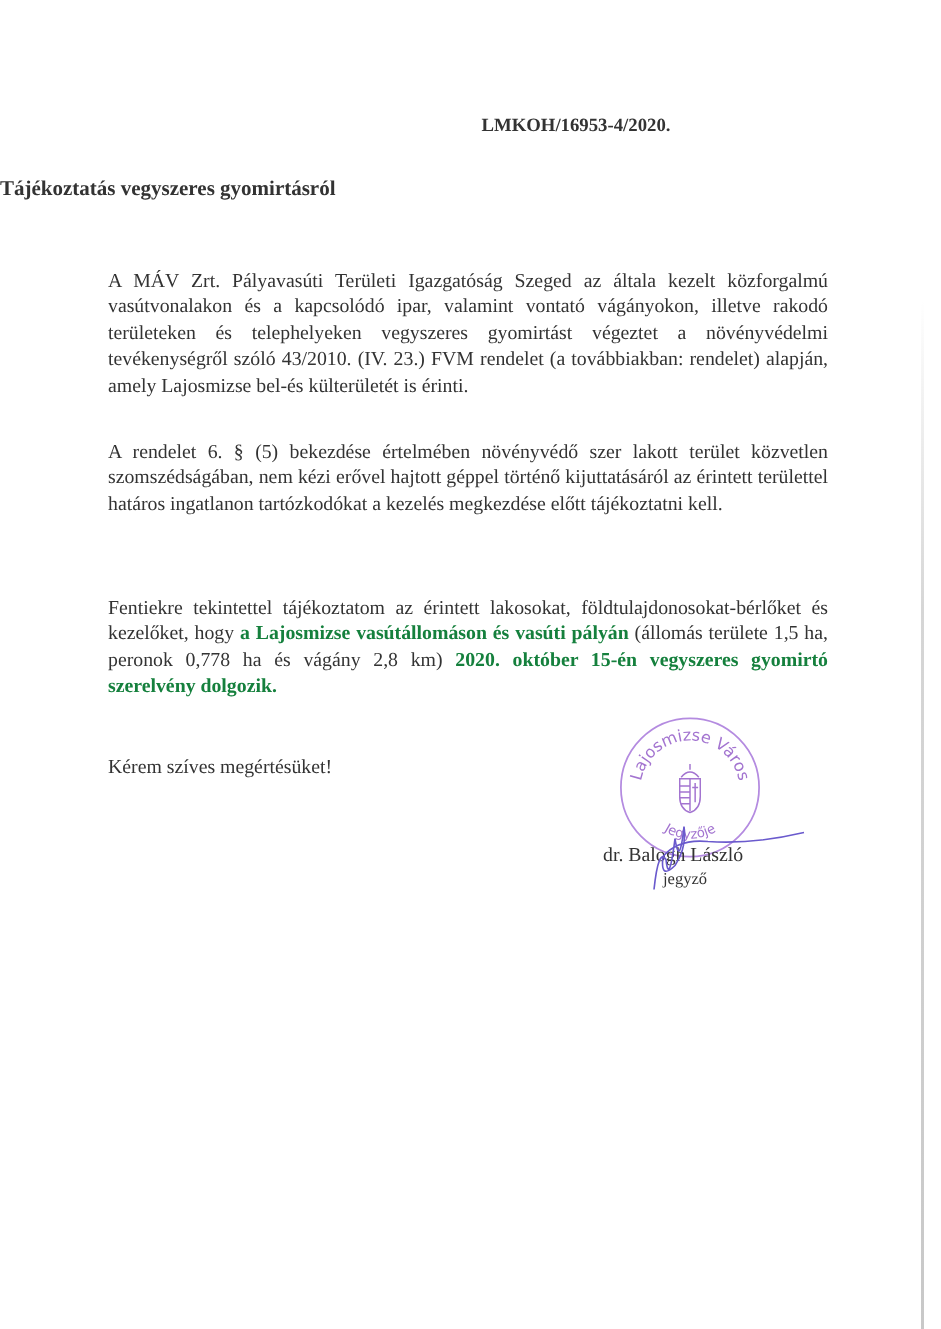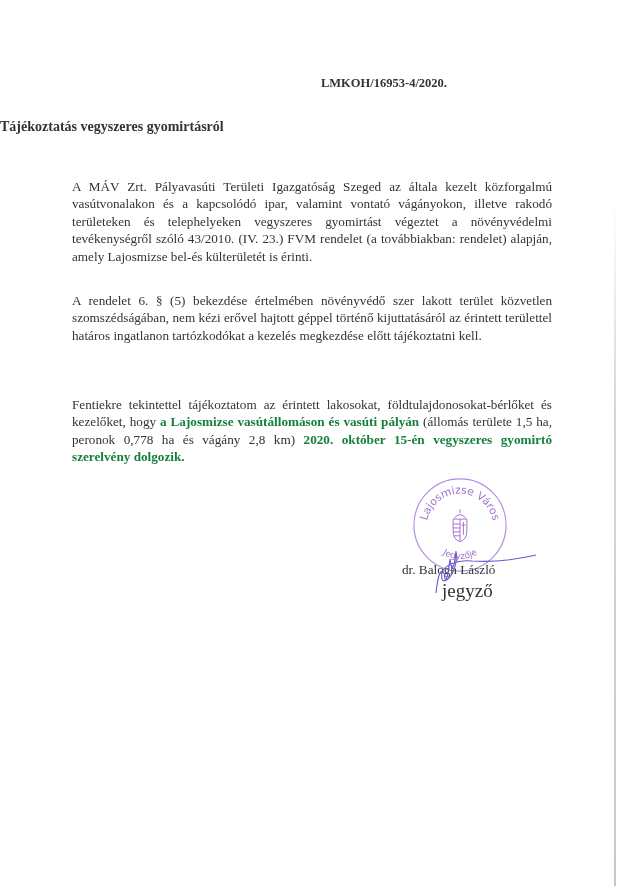--- a/index.html
+++ b/index.html
@@ -11,36 +11,37 @@
            font-weight: bold; font-size: 14px; color: #333; }
   .para { position: absolute; left: 72px; width: 480px; font-size: 13.2px; line-height: 17.4px;
           text-align: justify; color: #333; }
   .para b { color: #15803d; }
   .p1 { top: 178px; }
   .p2 { top: 292px; }
   .p3 { top: 396px; }
   .closing { position: absolute; left: 72px; top: 503px; font-size: 13.2px; color: #333; }
   .stamp { position: absolute; left: 411px; top: 476px; width: 98px; height: 98px; }
   .sig-name { position: absolute; left: 402px; top: 562px; font-size: 13.2px; color: #333; }
-  .sig-title { position: absolute; left: 442px; top: 580px; font-size: 19px; color: #333; }
+  .sig-title { position: absolute; left: 442px; top: 580px; font-size: 11px; color: #333; }
   .signature { position: absolute; left: 420px; top: 545px; width: 120px; height: 60px; }
   .edge-line { position: absolute; left: 614px; top: 200px; width: 2px; height: 686px;
                background: linear-gradient(#ffffff, #d6d6d6 30%, #c8c8c8); }
 </style>
 </head>
 <body>
 
 <div class="page">
   <div class="ref">LMKOH/16953-4/2020.</div>
   <div class="title">Tájékoztatás vegyszeres gyomirtásról</div>
 
   <div class="para p1">A MÁV Zrt. Pályavasúti Területi Igazgatóság Szeged az általa kezelt közforgalmú vasútvonalakon és a kapcsolódó ipar, valamint vontató vágányokon, illetve rakodó területeken és telephelyeken vegyszeres gyomirtást végeztet a növényvédelmi tevékenységről szóló 43/2010. (IV. 23.) FVM rendelet (a továbbiakban: rendelet) alapján, amely Lajosmizse bel-és külterületét is érinti.</div>
   <div class="para p2">A rendelet 6. § (5) bekezdése értelmében növényvédő szer lakott terület közvetlen szomszédságában, nem kézi erővel hajtott géppel történő kijuttatásáról az érintett területtel határos ingatlanon tartózkodókat a kezelés megkezdése előtt tájékoztatni kell.</div>
   <div class="para p3"><span>Fentiekre tekintettel tájékoztatom az érintett lakosokat, földtulajdonosokat-bérlőket és kezelőket, hogy </span><b>a Lajosmizse vasútállomáson és vasúti pályán</b><span> (állomás területe 1,5 ha, peronok 0,778 ha és vágány 2,8 km) </span><b>2020. október 15-én vegyszeres gyomirtó szerelvény dolgozik.</b></div>
 
+  <div class="closing">Kérem szíves megértésüket!</div>
 
   <svg class="stamp" viewBox="0 0 100 100">
     <defs>
       <path id="topArc" d="M 16 52 A 34 34 0 0 1 84 52"></path>
       <path id="botArc" d="M 22 70 A 34 34 0 0 0 78 70"></path>
     </defs>
     <circle cx="50" cy="50" r="47" fill="none" stroke="#b48be0" stroke-width="1.2"></circle>
     <text font-family="DejaVu Sans, sans-serif" font-size="11" fill="#a374d0">
       <textPath href="#topArc" startOffset="50%" text-anchor="middle">Lajosmizse Város</textPath>
     </text>

